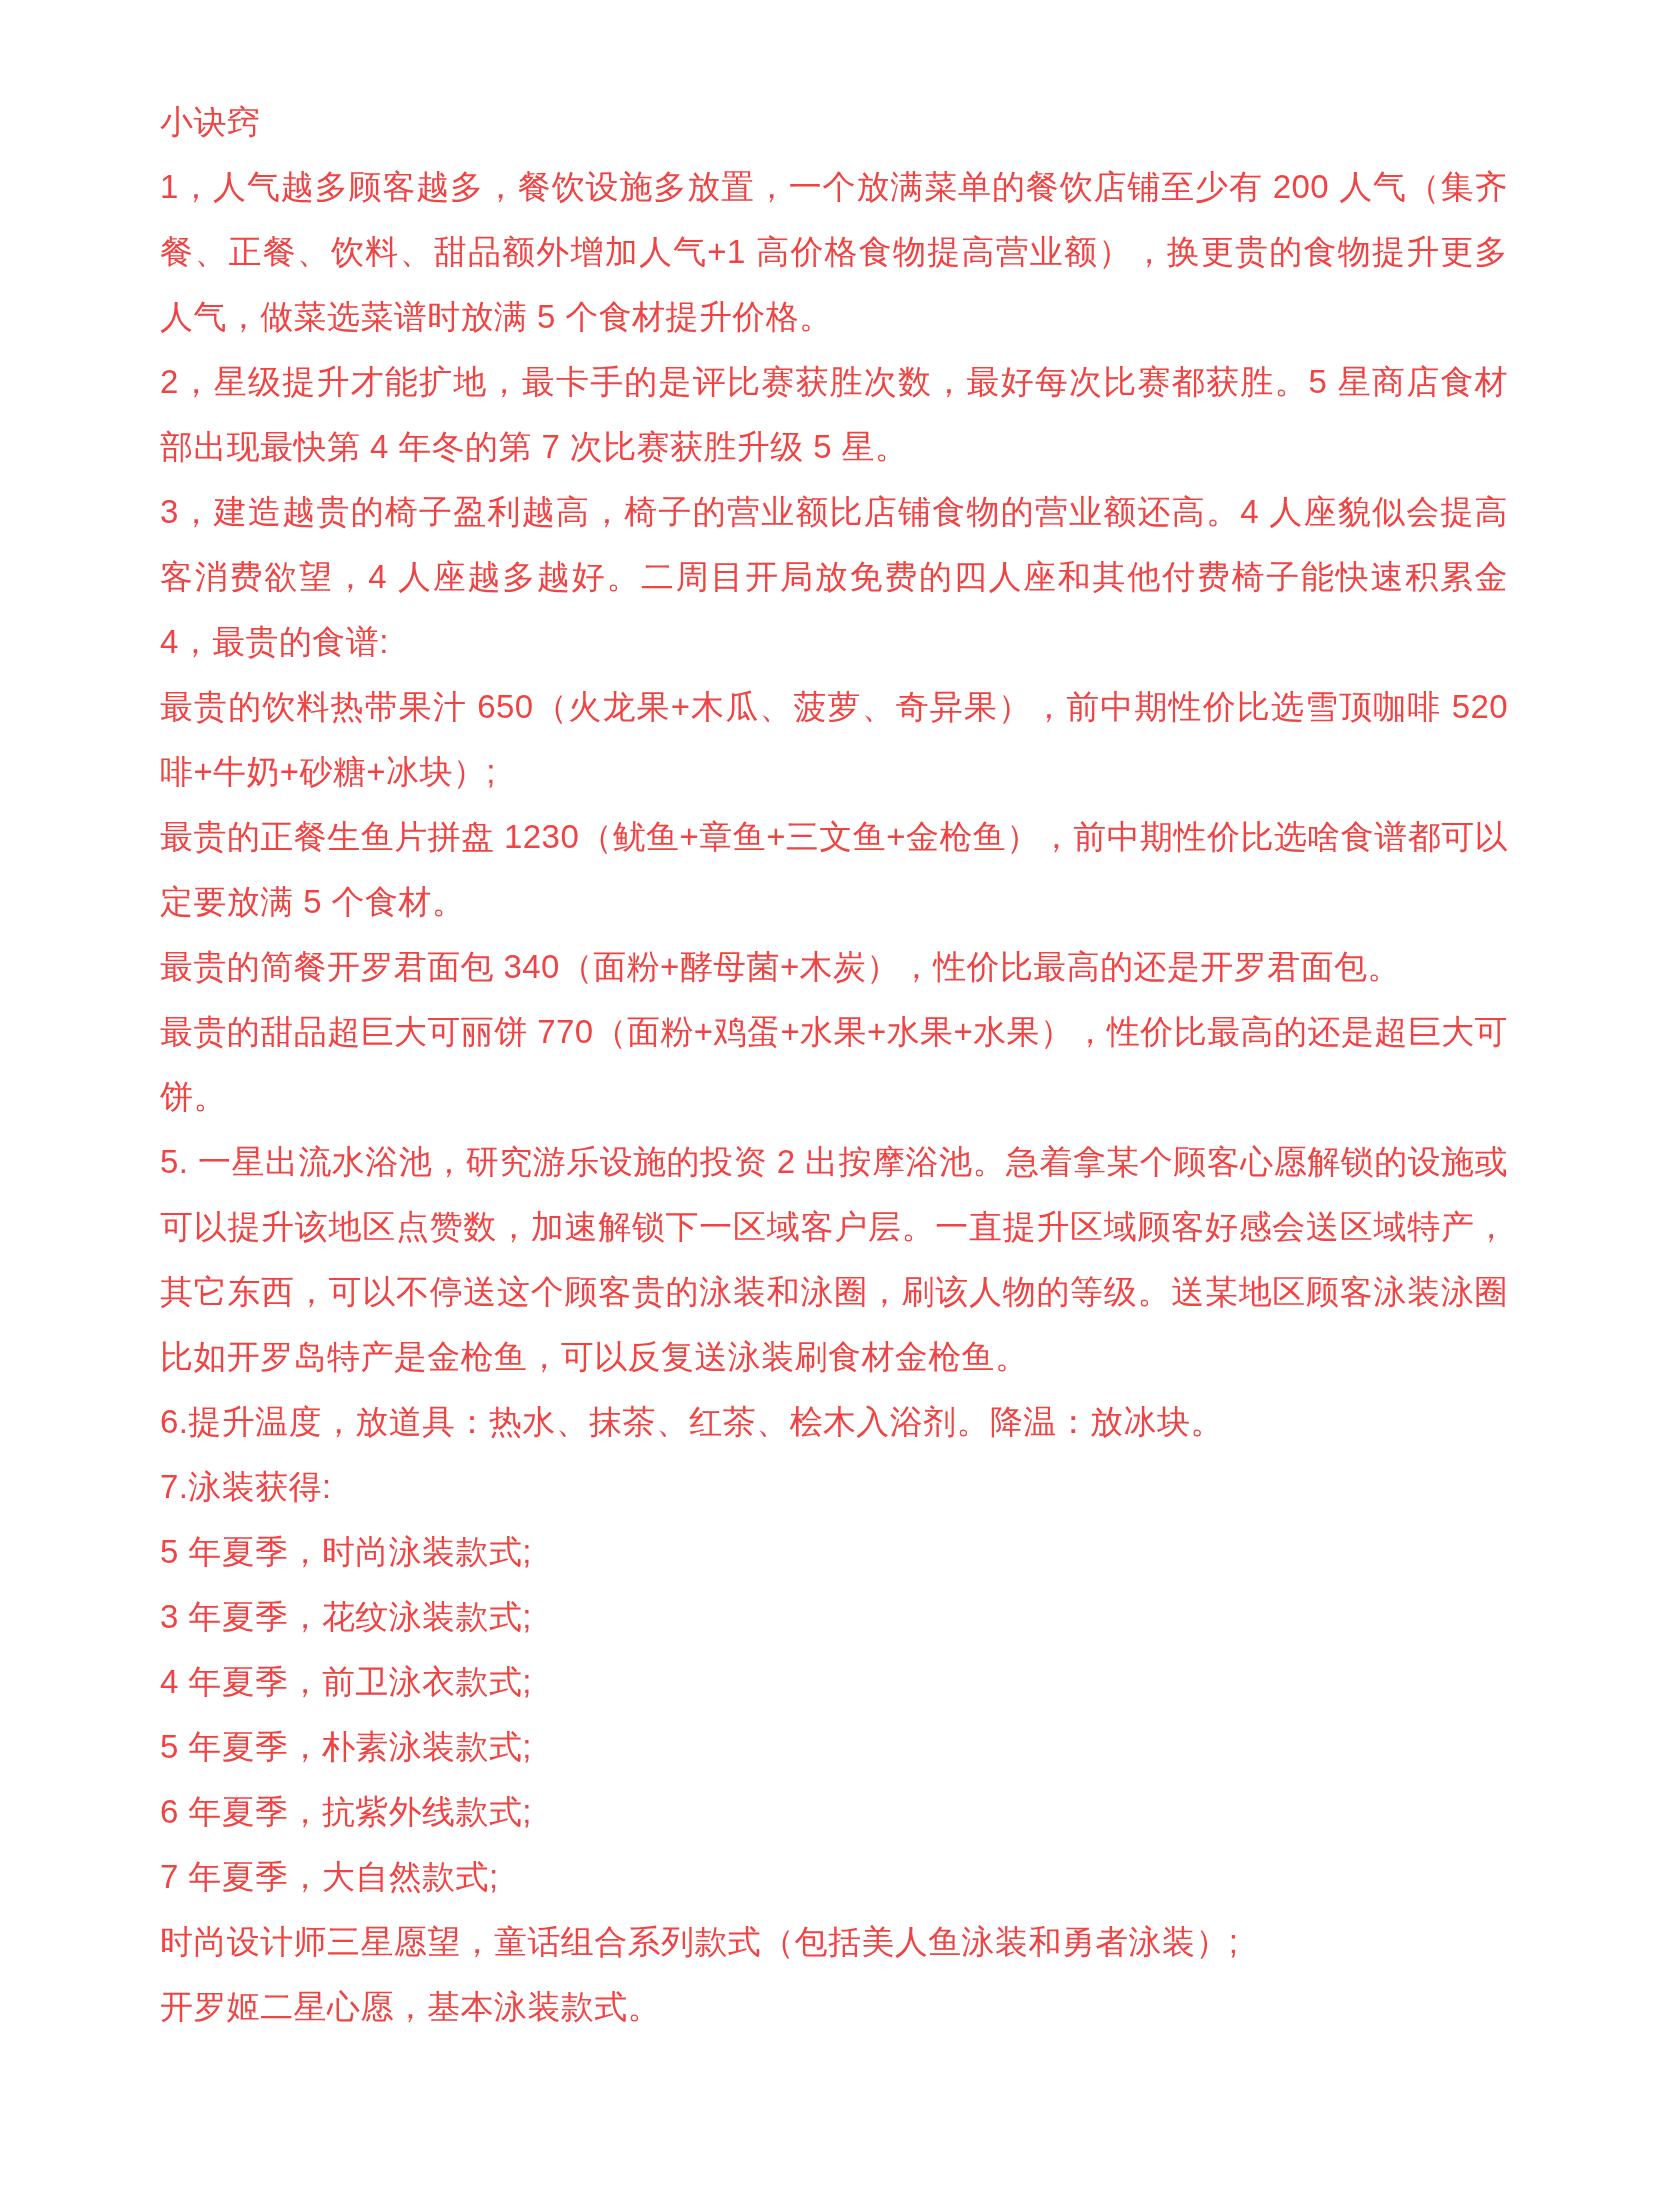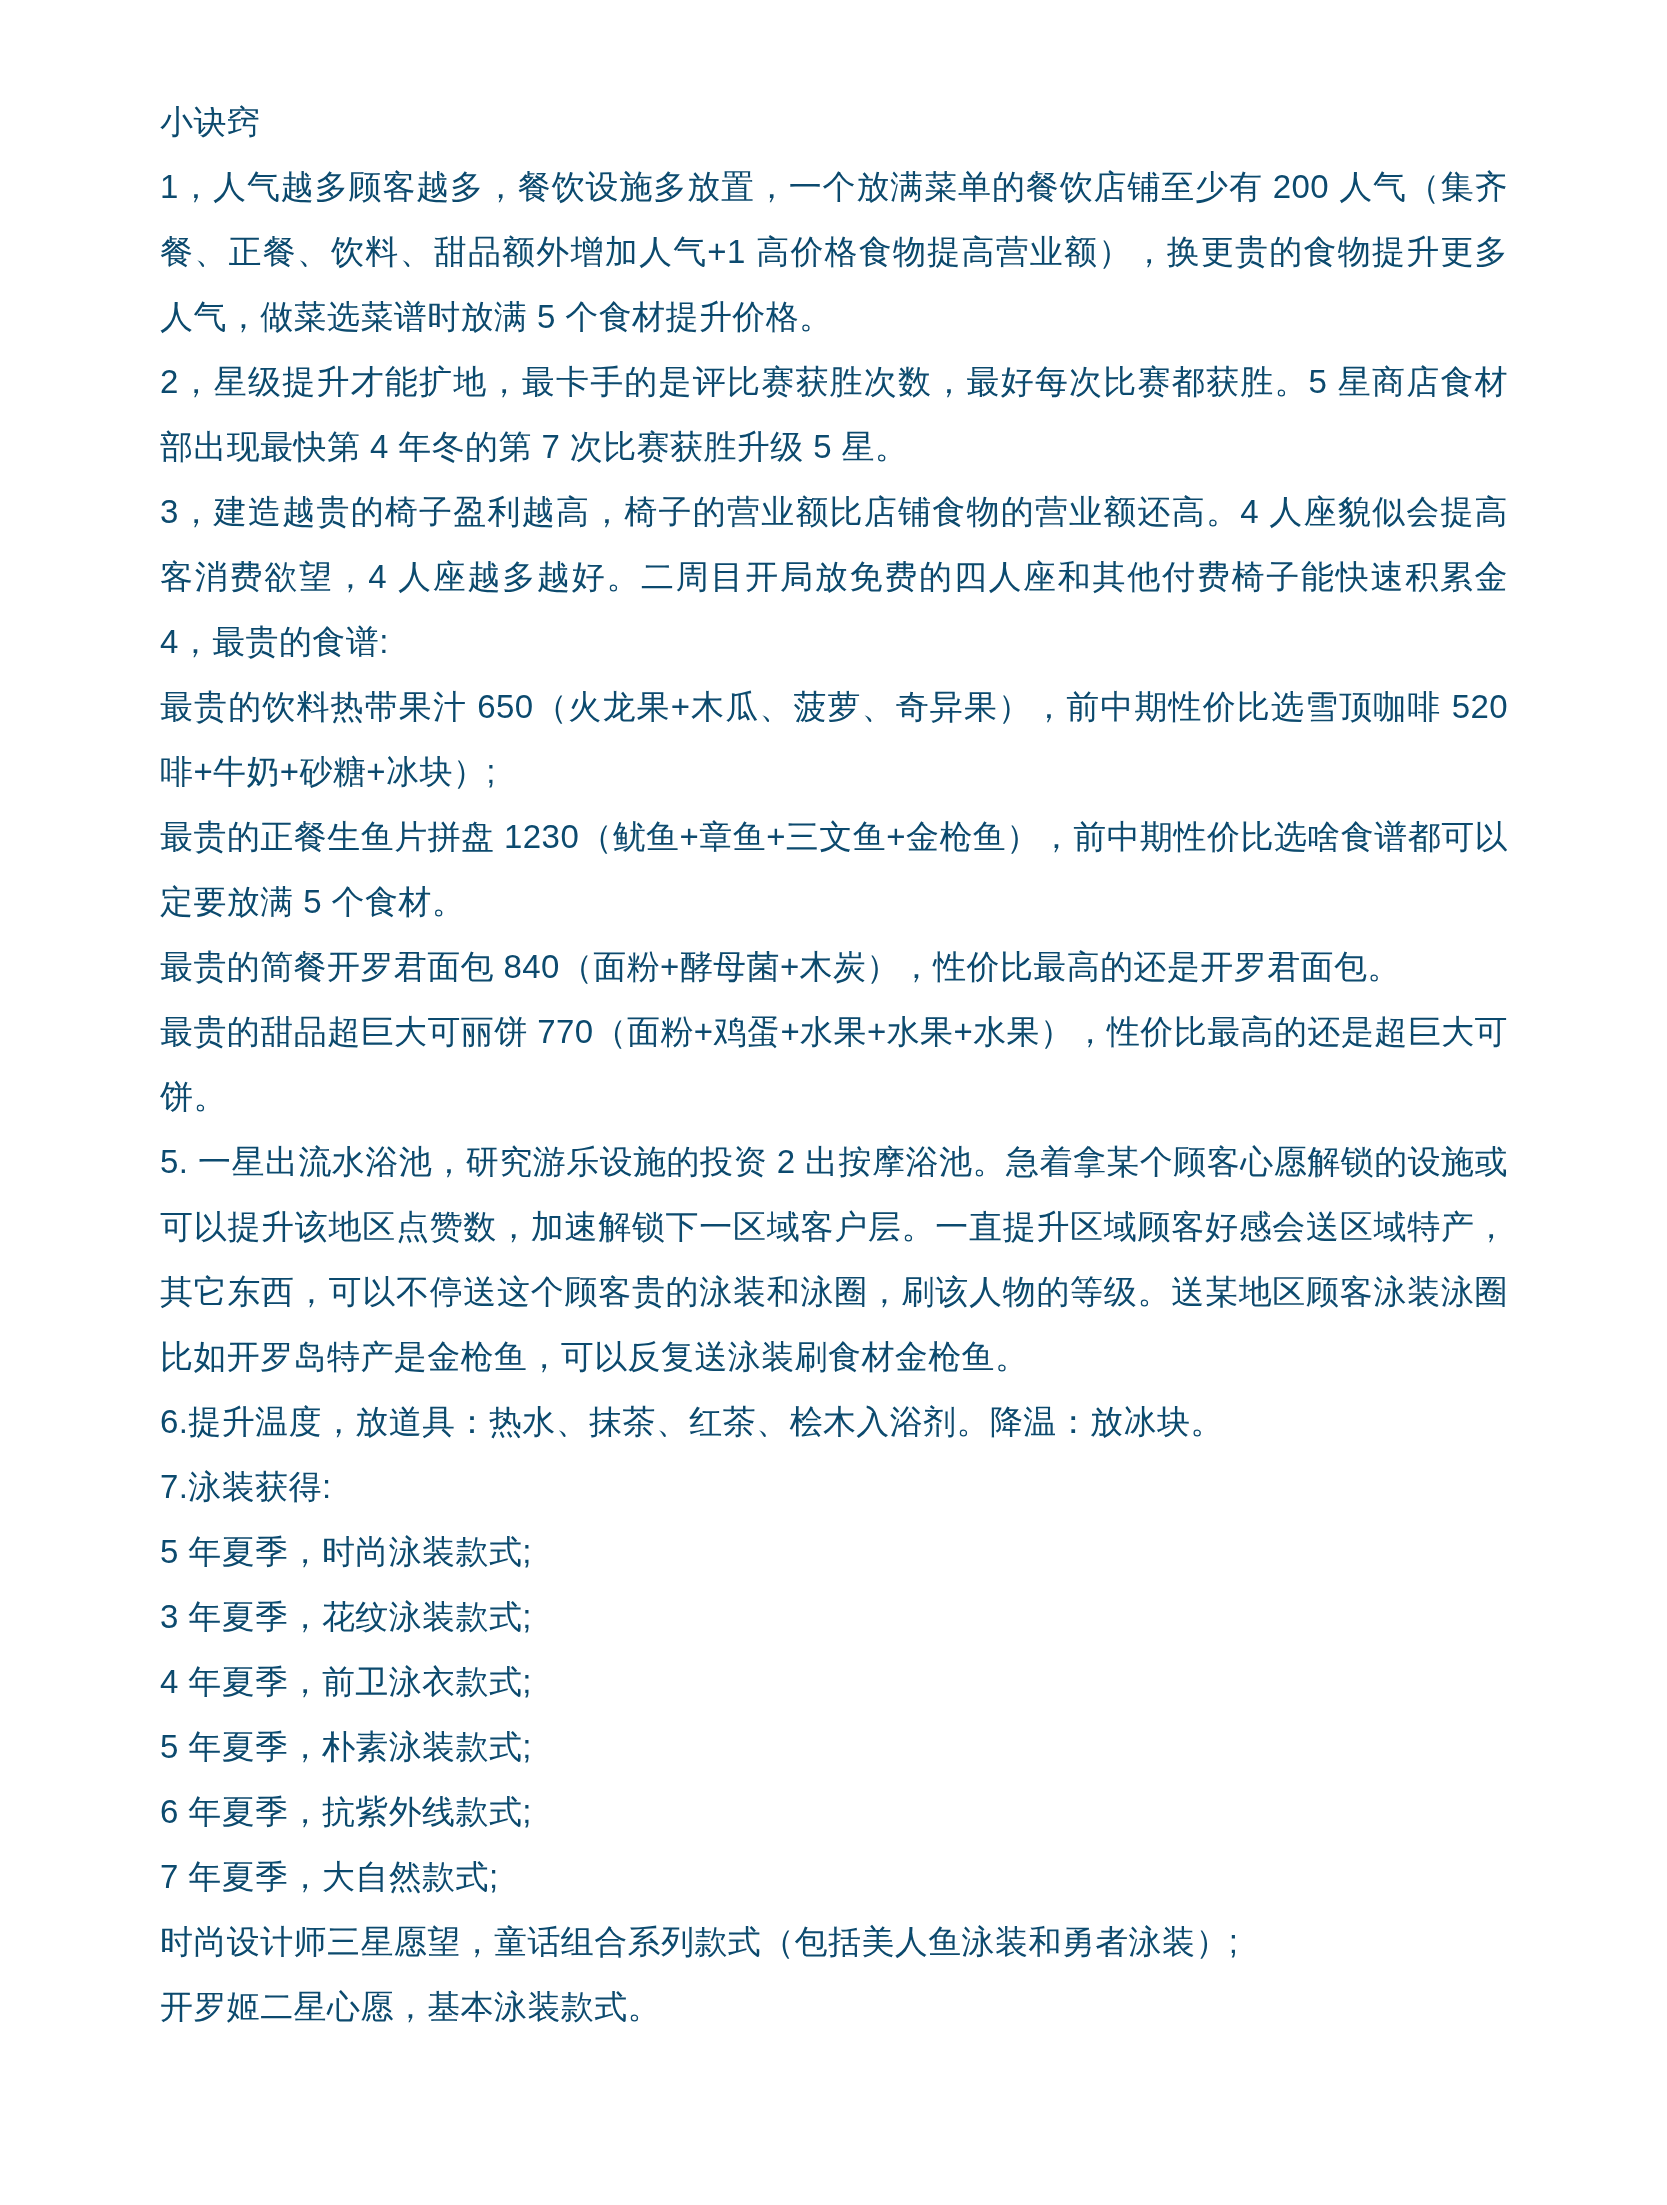--- a/index.html
+++ b/index.html
@@ -34,37 +34,37 @@
   .line.fill {
     white-space: normal;
     text-align: justify;
     text-align-last: justify;
     overflow: hidden;
   }
 </style>
 </head>
 <body>
 
-<div class="page" style="background: rgb(255, 255, 255); color: #0c4a6e;">
+<div class="page" style="background: rgb(255, 255, 255); color: #ef4444;">
   <div class="content">
     <div class="line">小诀窍</div>
 
   <div class="line fill">1，人气越多顾客越多，餐饮设施多放置，一个放满菜单的餐饮店铺至少有 200 人气（集齐简</div>
       <div class="line fill">餐、正餐、饮料、甜品额外增加人气+1 高价格食物提高营业额），换更贵的食物提升更多的</div>
       <div class="line">人气，做菜选菜谱时放满 5 个食材提升价格。</div>
       <div class="line fill">2，星级提升才能扩地，最卡手的是评比赛获胜次数，最好每次比赛都获胜。5 星商店食材全</div>
       <div class="line">部出现最快第 4 年冬的第 7 次比赛获胜升级 5 星。</div>
       <div class="line fill">3，建造越贵的椅子盈利越高，椅子的营业额比店铺食物的营业额还高。4 人座貌似会提高顾</div>
       <div class="line fill">客消费欲望，4 人座越多越好。二周目开局放免费的四人座和其他付费椅子能快速积累金钱。</div>
       <div class="line">4，最贵的食谱:</div>
       <div class="line fill">最贵的饮料热带果汁 650（火龙果+木瓜、菠萝、奇异果），前中期性价比选雪顶咖啡 520（咖</div>
       <div class="line">啡+牛奶+砂糖+冰块）;</div>
       <div class="line fill">最贵的正餐生鱼片拼盘 1230（鱿鱼+章鱼+三文鱼+金枪鱼），前中期性价比选啥食谱都可以一</div>
       <div class="line">定要放满 5 个食材。</div>
-      <div class="line">最贵的简餐开罗君面包 840（面粉+酵母菌+木炭），性价比最高的还是开罗君面包。</div>
+      <div class="line">最贵的简餐开罗君面包 340（面粉+酵母菌+木炭），性价比最高的还是开罗君面包。</div>
       <div class="line fill">最贵的甜品超巨大可丽饼 770（面粉+鸡蛋+水果+水果+水果），性价比最高的还是超巨大可丽</div>
       <div class="line">饼。</div>
       <div class="line fill">5. 一星出流水浴池，研究游乐设施的投资 2 出按摩浴池。急着拿某个顾客心愿解锁的设施或</div>
       <div class="line fill">可以提升该地区点赞数，加速解锁下一区域客户层。一直提升区域顾客好感会送区域特产，</div>
       <div class="line fill">其它东西，可以不停送这个顾客贵的泳装和泳圈，刷该人物的等级。送某地区顾客泳装泳圈</div>
       <div class="line">比如开罗岛特产是金枪鱼，可以反复送泳装刷食材金枪鱼。</div>
       <div class="line">6.提升温度，放道具：热水、抹茶、红茶、桧木入浴剂。降温：放冰块。</div>
       <div class="line">7.泳装获得:</div>
       <div class="line">5 年夏季，时尚泳装款式;</div>
       <div class="line">3 年夏季，花纹泳装款式;</div>

